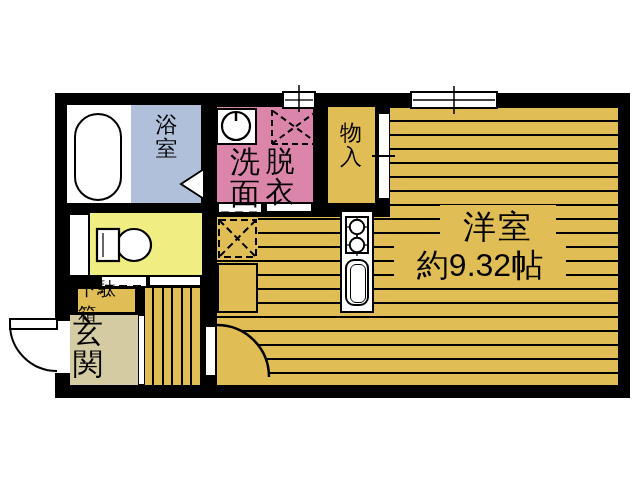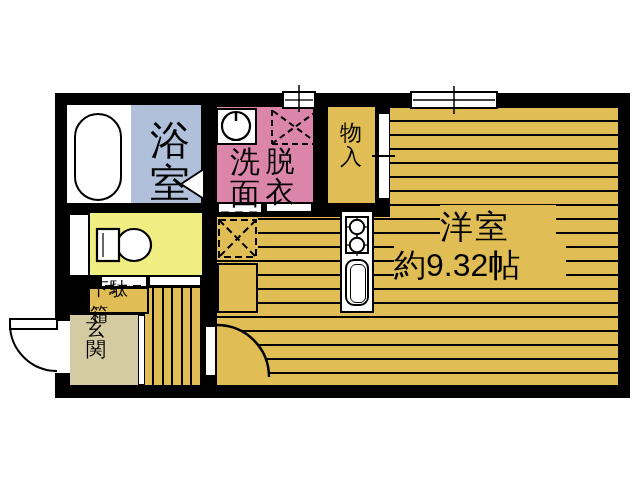--- a/index.html
+++ b/index.html
@@ -38,38 +38,38 @@
   .ps-box       { left:68px;  top:213px; width:22px;  height:64px; background:#fff; border:2px solid #000; }
 
   .slide-strip  { background:#fff; border:2px solid #000; }
   .wash-door-l   { left:217px; top:202px; width:46px; height:12px; }
   .wash-door-r   { left:265px; top:202px; width:48px; height:11px; }
   .toilet-door-l { left:100px; top:275px; width:48px; height:13px; }
   .toilet-door-r { left:148px; top:275px; width:54px; height:12px; }
 
   .hallway { left:145px; top:288px; width:57px; height:97px;
     background:repeating-linear-gradient(90deg, var(--gold,#e0be55) 0 7.5px, #000 7.5px 9.5px); }
-  .geta-box { left:88px; top:287px; width:61px; height:27px; background:var(--gold,#e0be55);
+  .geta-box { left:76px; top:287px; width:61px; height:27px; background:var(--gold,#e0be55);
     border:2.5px solid #000; display:flex; align-items:center; justify-content:center; }
   .genkan   { left:70px; top:315px; width:68px; height:70px; background:var(--beige,#d5cba3); }
   .step     { left:138px; top:315px; width:7px; height:70px; background:#fff; border:1.5px solid #000; }
   .entrance-gap { left:55px; top:321px; width:15px; height:52px; background:#fff; }
   .room-door-leaf     { left:204px; top:325px; width:13px; height:52px; background:#fff; border:2px solid #000; }
   .entrance-door-leaf { left:9px;   top:318px; width:49px; height:12px; background:#fff; border:2px solid #000; }
 
   .overlay { position:absolute; left:0; top:0; width:640px; height:480px; pointer-events:none; }
 
   
   .vlabel { position:absolute; word-break:break-all; line-height:1.07; text-align:center; z-index:10; }
-  .lbl-bath    { left:150px; top:119px; width:33px; font-size:40px; }
+  .lbl-bath    { left:150px; top:113px; width:33px; font-size:22px; }
   .lbl-wash-l  { left:228px; top:146px; width:32px; font-size:30px;text-align:right; }
   .lbl-wash-r  { left:264px; top:146px; width:32px; font-size:29px; }
   .lbl-storage { left:335px; top:121px; width:32px; font-size:22px; }
-  .lbl-genkan  { left:80px;  top:318px; width:32px; font-size:20px; }
-  .hlabel { position:absolute; text-align:left; z-index:10; background:var(--gold,#e0be55); }
+  .lbl-genkan  { left:72px;  top:318px; width:32px; font-size:30px;font-family:Liberation Mono, monospace; }
+  .hlabel { position:absolute; text-align:center; z-index:10; background:var(--gold,#e0be55); }
   .lbl-main { left:440px; top:205px; width:116px; font-size:33px; letter-spacing:2px; }
   .lbl-size { left:394px; top:244px; width:172px; font-size:32px; }
   .lbl-geta { font-size:18.5px; letter-spacing:1px; z-index:10; }
 </style>
 </head>
 <body>
 
 <div class="stage">
 
   <div class="abs building"></div>

